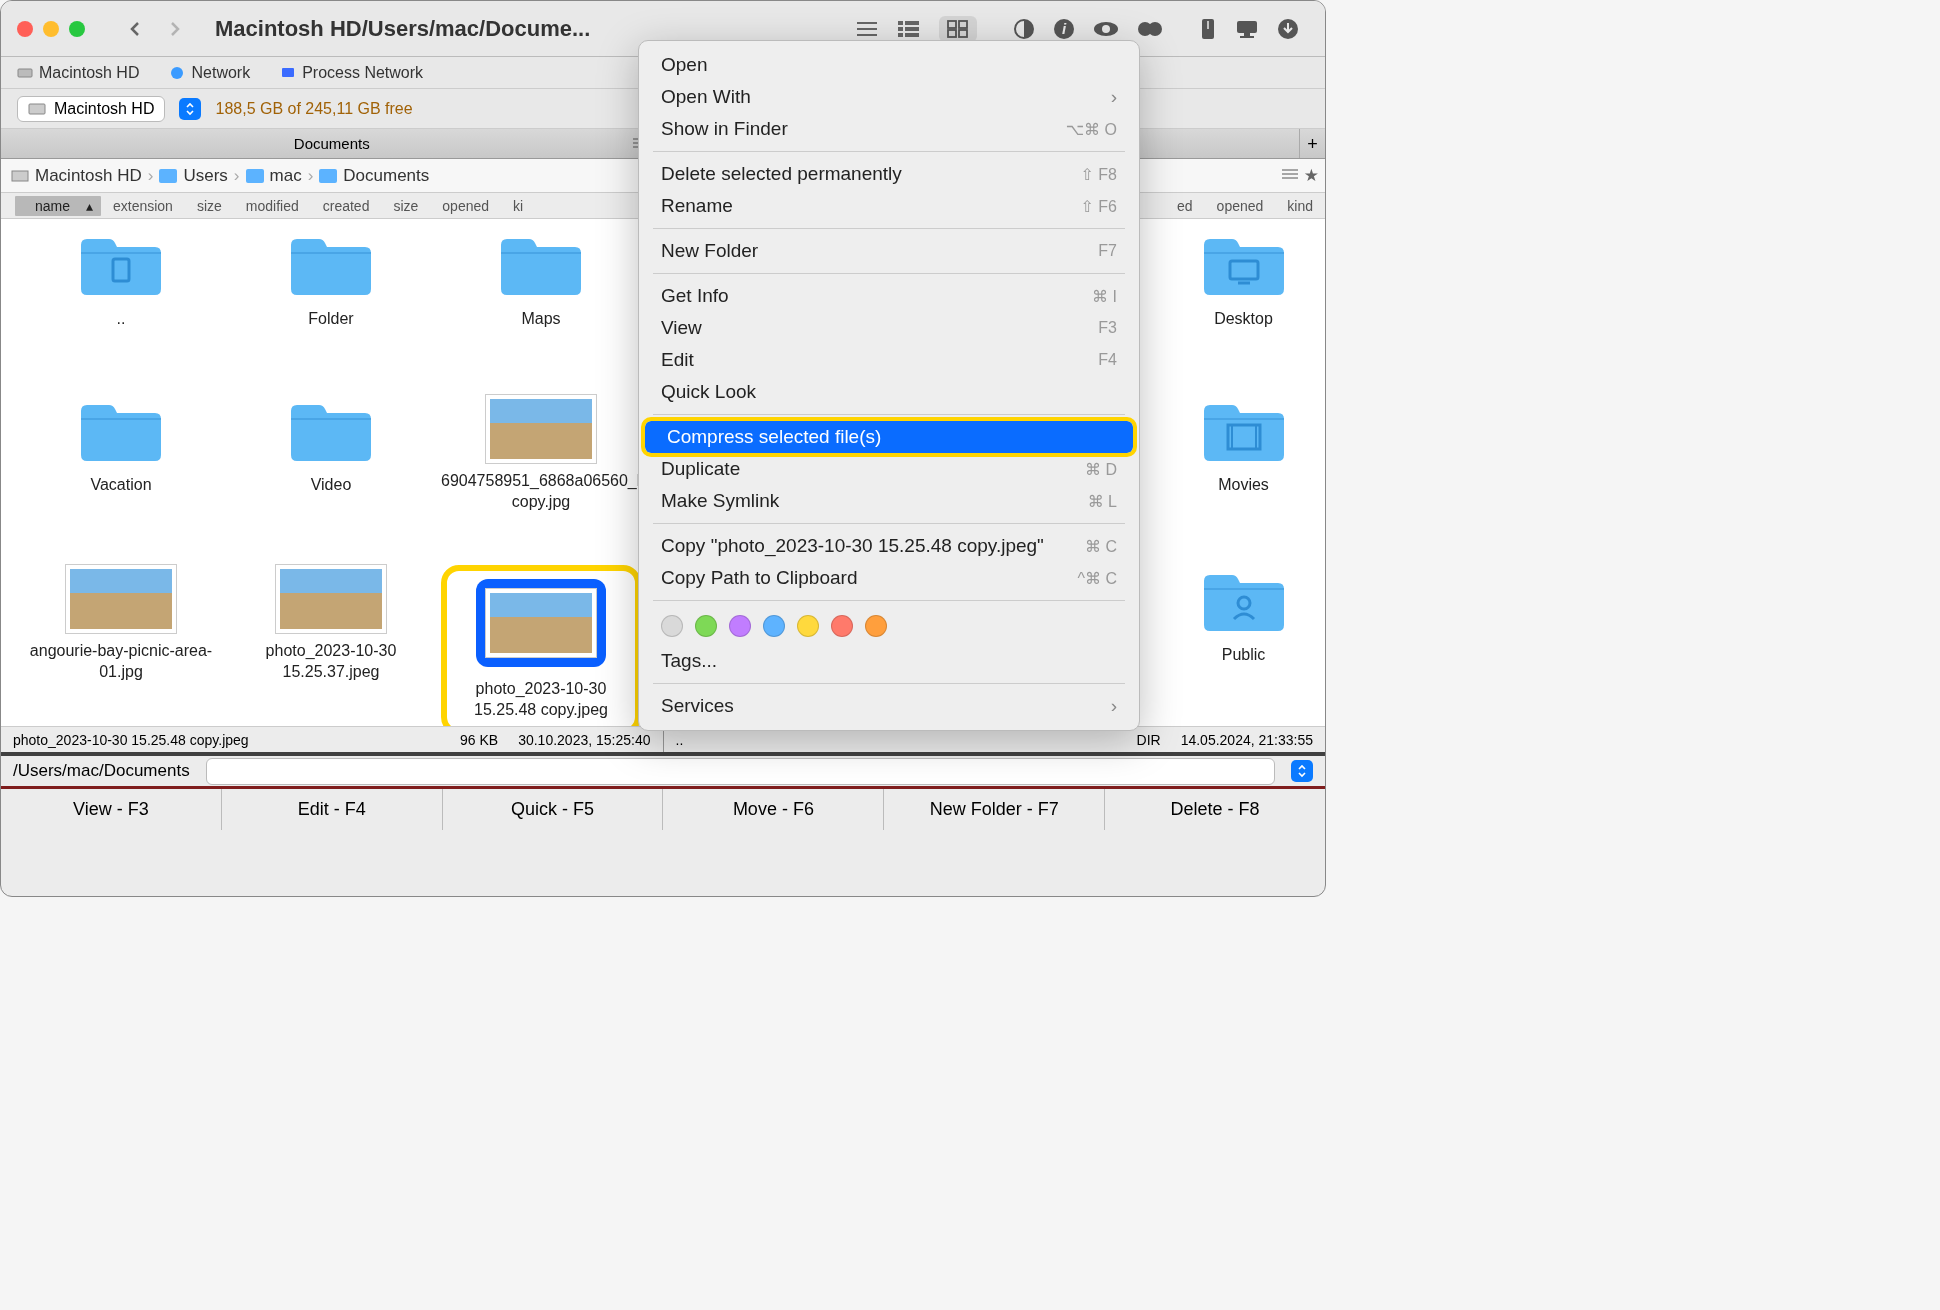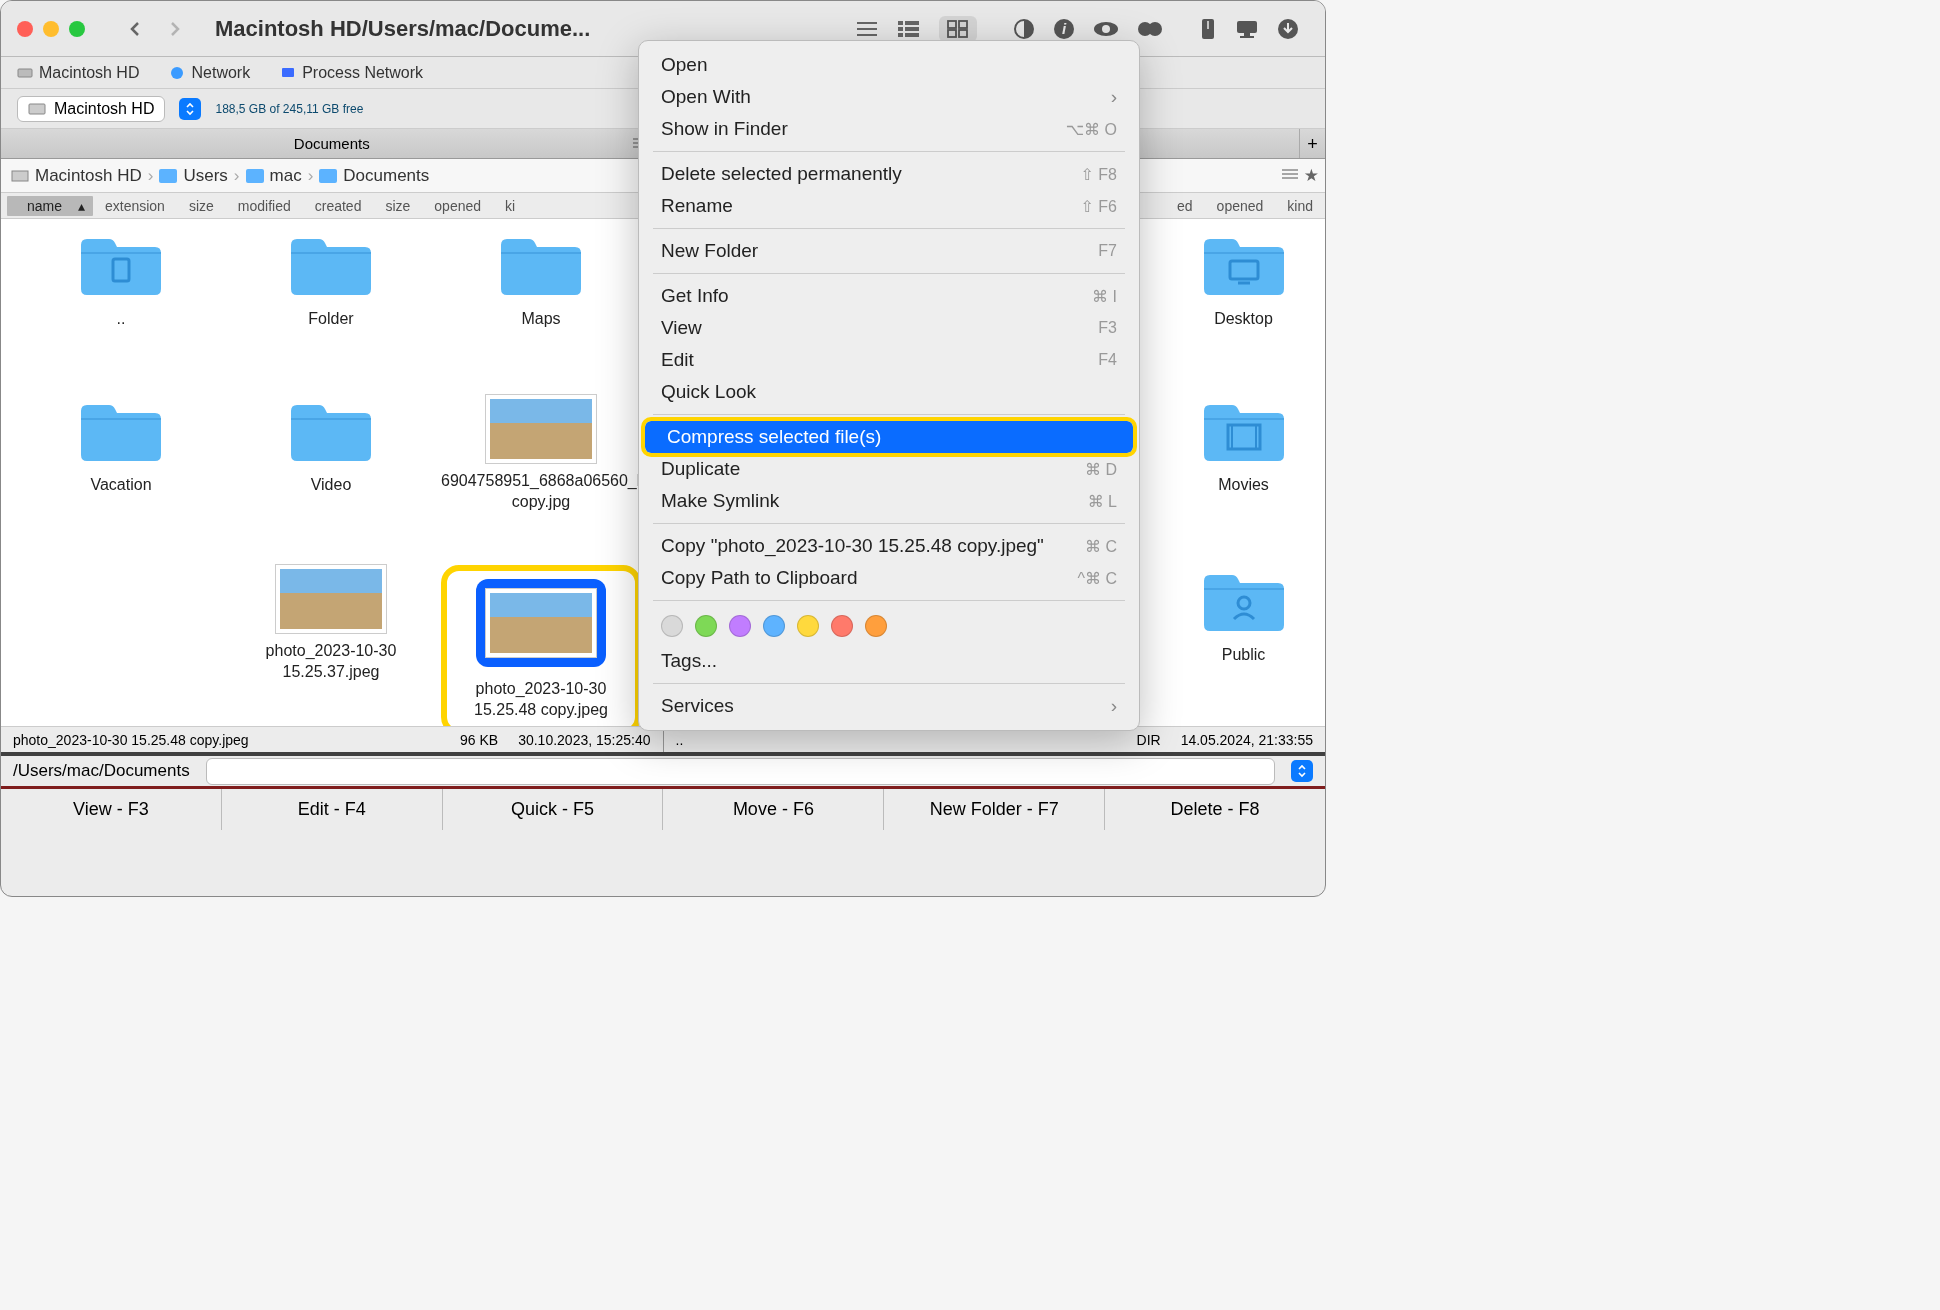--- a/index.html
+++ b/index.html
@@ -15,34 +15,34 @@
 .toolbar-icons span { color: #666; display: flex; align-items: center; }
 .tbtn-active { background: #d4d4d4; border-radius: 6px; padding: 4px 8px; }
 .location-tabs { height: 32px; display: flex; align-items: center; background: #e8e8e8; border-bottom: 1px solid #ccc; padding: 0 16px; gap: 30px; }
 .loc-tab { display: flex; align-items: center; gap: 6px; font-size: 16px; color: #333; }
 .loc-tab.active { font-weight: 500; }
 .loc-icon { width: 16px; height: 16px; }
 .volume-bar { height: 40px; display: flex; align-items: center; background: #e8e8e8; border-bottom: 1px solid #ccc; padding: 0 16px; gap: 14px; }
 .vol-sel { display: flex; align-items: center; gap: 8px; background: #fff; border: 1px solid #bbb; border-radius: 6px; padding: 3px 10px; }
 .vol-drop { width: 22px; height: 22px; background: #0a7aff; border-radius: 5px; display: flex; align-items: center; justify-content: center; color: #fff; font-size: 12px; }
 .vol-text { font-size: 16px; }
-.vol-free { color: #0c4a6e; font-size: 12px; }
+.vol-free { color: #a16207; font-size: 16px; }
 .panes { display: flex; height: 623px; }
 .pane { flex: 1; display: flex; flex-direction: column; border-right: 1px solid #999; }
 .pane:last-child { border-right: none; }
 .pane-header { height: 30px; background: linear-gradient(#d8d8d8,#c8c8c8); border-bottom: 1px solid #999; display: flex; align-items: center; justify-content: center; font-size: 15px; font-weight: 500; position: relative; }
 .pane-header .view-tog { position: absolute; right: 8px; display: flex; gap: 2px; }
 .pane-header .plus { width: 26px; text-align: center; border-left: 1px solid #aaa; position: absolute; right: 0; top: 0; bottom: 0; line-height: 30px; font-size: 18px; }
 .breadcrumb { height: 34px; display: flex; align-items: center; padding: 0 10px; font-size: 17px; color: #333; gap: 6px; border-bottom: 1px solid #ccc; background: #f7f7f7; position: relative; }
 .breadcrumb .arrow { color: #aaa; }
 .bc-icon { width: 18px; height: 14px; background: #5cb3ff; border-radius: 2px; display: inline-block; }
 .bc-right { position: absolute; right: 6px; display: flex; gap: 6px; color: #666; }
 .sort-bar { height: 26px; background: #ececec; border-bottom: 1px solid #ccc; display: flex; align-items: center; font-size: 14px; color: #555; }
 .sort-bar span { padding: 0 12px; }
-.sort-bar .active-sort { background: #b8b8b8; color: #222; border-radius: 1px; padding: 2px 8px; margin-left: 6px; }
+.sort-bar .active-sort { background: #b8b8b8; color: #222; border-radius: 1px; padding: 2px 8px; margin-left: 14px; }
 .grid { flex: 1; background: #fff; padding: 24px 10px; position: relative; overflow: hidden; }
 .item { position: absolute; width: 200px; text-align: center; }
 .folder-ic { width: 92px; height: 72px; margin: 0 auto; position: relative; }
 .folder-ic svg { width: 100%; height: 100%; }
 .img-thumb { width: 110px; height: 68px; margin: 0 auto; border: 4px solid #fff; box-shadow: 0 0 0 1px #ccc; background: #888; }
 .item-label { font-size: 16px; color: #222; margin-top: 8px; line-height: 1.3; }
 .selected-ring { border: 6px solid #ffd400; border-radius: 18px; padding: 8px; }
 .selected-bg { background: #0a5fff; border-radius: 12px; padding: 10px; display: inline-block; }
 .selected-bg .img-thumb { border-color: #fff; }
 .status-bar { height: 26px; background: #ececec; border-top: 1px solid #ccc; display: flex; align-items: center; font-size: 14px; padding: 0 12px; }
@@ -268,20 +268,24 @@
             <div class="folder-ic"><svg viewBox="0 0 92 72">
                 <path d="M6 16 Q6 10 12 10 L34 10 Q38 10 40 14 L42 18 L80 18 Q86 18 86 24 L86 60 Q86 66 80 66 L12 66 Q6 66 6 60 Z" fill="#5cb8f5"></path>
                 <path d="M6 24 L86 24" stroke="#49a5e6" stroke-width="2"></path>
               </svg></div>
             <div class="item-label">Video</div>
           </div>
           <div class="item" style="left: 440px; top: 176px;">
             <div class="img-thumb" style="background:linear-gradient(180deg,#7ab8e8 40%,#c4a574 40%)"></div>
             <div class="item-label">6904758951_6868a06560_b copy.jpg</div>
           </div>
+          <div class="item" style="left: 20px; top: 346px;">
+            <div class="img-thumb" style="background:linear-gradient(180deg,#7ab8e8 40%,#c4a574 40%)"></div>
+            <div class="item-label">angourie-bay-picnic-area-01.jpg</div>
+          </div>
           <div class="item" style="left: 230px; top: 346px;">
             <div class="img-thumb" style="background:linear-gradient(180deg,#7ab8e8 40%,#c4a574 40%)"></div>
             <div class="item-label">photo_2023-10-30 15.25.37.jpeg</div>
           </div>
           <div class="item" style="left: 440px; top: 346px;">
             <div class="selected-ring"><div class="selected-bg"><div class="img-thumb" style="background:linear-gradient(180deg,#7ab8e8 40%,#c4a574 40%)"></div></div><div class="item-label">photo_2023-10-30 15.25.48 copy.jpeg</div></div>
           </div>
         </div>
       <div class="status-bar">
         <span class="status-left">photo_2023-10-30 15.25.48 copy.jpeg</span>

